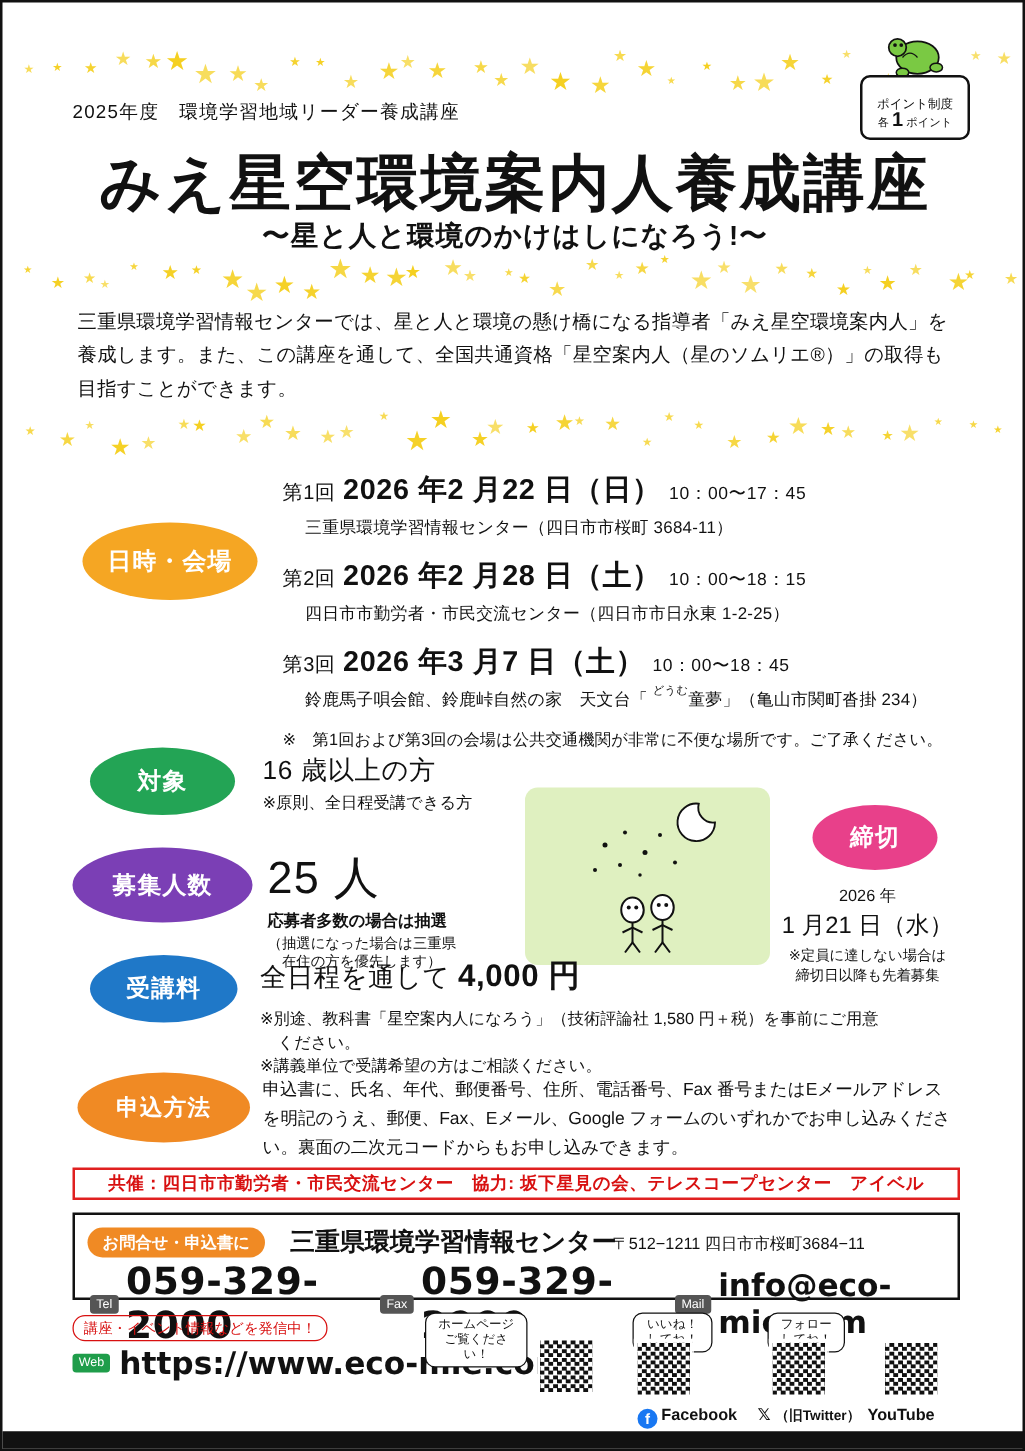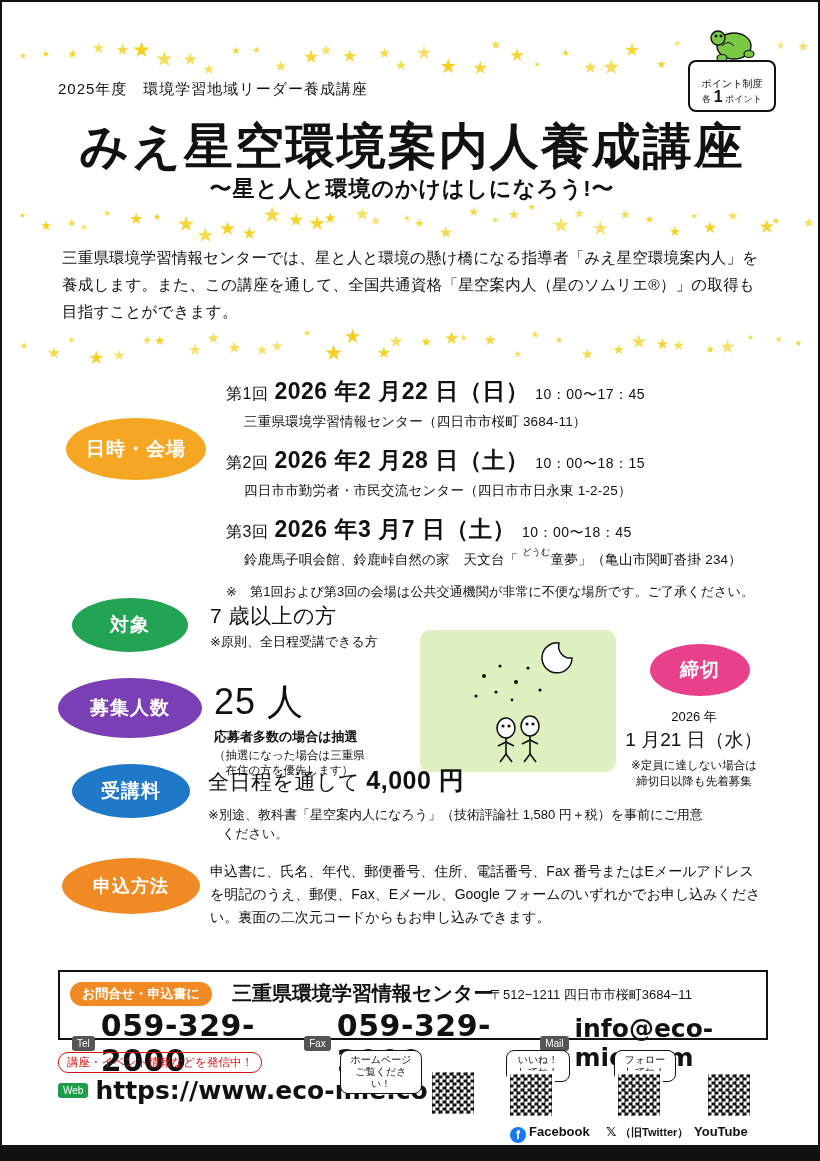--- a/index.html
+++ b/index.html
@@ -351,21 +351,21 @@
       <span class="time">10：00〜18：45</span>
     </div>
     <div class="row-sub">
       <span>鈴鹿馬子唄会館、鈴鹿峠自然の家　天文台「</span><span style="position:relative;">
         <span class="ruby">どうむ</span></span><span>童夢</span><span>」（亀山市関町沓掛 234）</span>
     </div>
     <div class="note">※　第1回および第3回の会場は公共交通機関が非常に不便な場所です。ご了承ください。</div>
   </div>
 
   <div class="target-txt">
-    <div class="l1">7 歳以上の方</div>
+    <div class="l1">16 歳以上の方</div>
     <div class="l2">※原則、全日程受講できる方</div>
   </div>
 
   <div class="illus">
     <svg viewBox="0 0 196 142" width="196" height="142">
       <path d="M152 28 a15 15 0 1 1 -13 -15 a12 12 0 0 0 13 15z" fill="#fff" stroke="#111" stroke-width="1.5"></path>
       <g fill="#111">
         <circle cx="64" cy="46" r="2"></circle>
           <circle cx="80" cy="36" r="1.6"></circle>
         <circle cx="96" cy="52" r="2"></circle>
@@ -412,25 +412,27 @@
   </div>
 
   <div class="fee-txt">
     <div class="l1">
       <span>全日程を通して</span>
       <b>4,000 円</b>
     </div>
     <div class="l2">
       <span>※別途、教科書「星空案内人になろう」（技術評論社 1,580 円＋税）を事前にご用意</span>
       <span class="ind">ください。</span>
+      <span>※講義単位で受講希望の方はご相談ください。</span>
     </div>
   </div>
 
   <div class="apply-txt">申込書に、氏名、年代、郵便番号、住所、電話番号、Fax 番号またはEメールアドレスを明記のうえ、郵便、Fax、Eメール、Google フォームのいずれかでお申し込みください。裏面の二次元コードからもお申し込みできます。</div>
 
+  <div class="cohost">共催：四日市市勤労者・市民交流センター　協力: 坂下星見の会、テレスコープセンター　アイベル</div>
 
   <div class="contact">
     <div class="contact-tag">お問合せ・申込書に</div>
     <div class="contact-name">三重県環境学習情報センター</div>
     <div class="contact-addr">〒512−1211 四日市市桜町3684−11</div>
     <div class="tel-row">
       <span class="minitag">Tel</span>
       <span class="tel-num">059-329-2000</span>
       <span class="tel-gap"></span>
       <span class="minitag">Fax</span>

